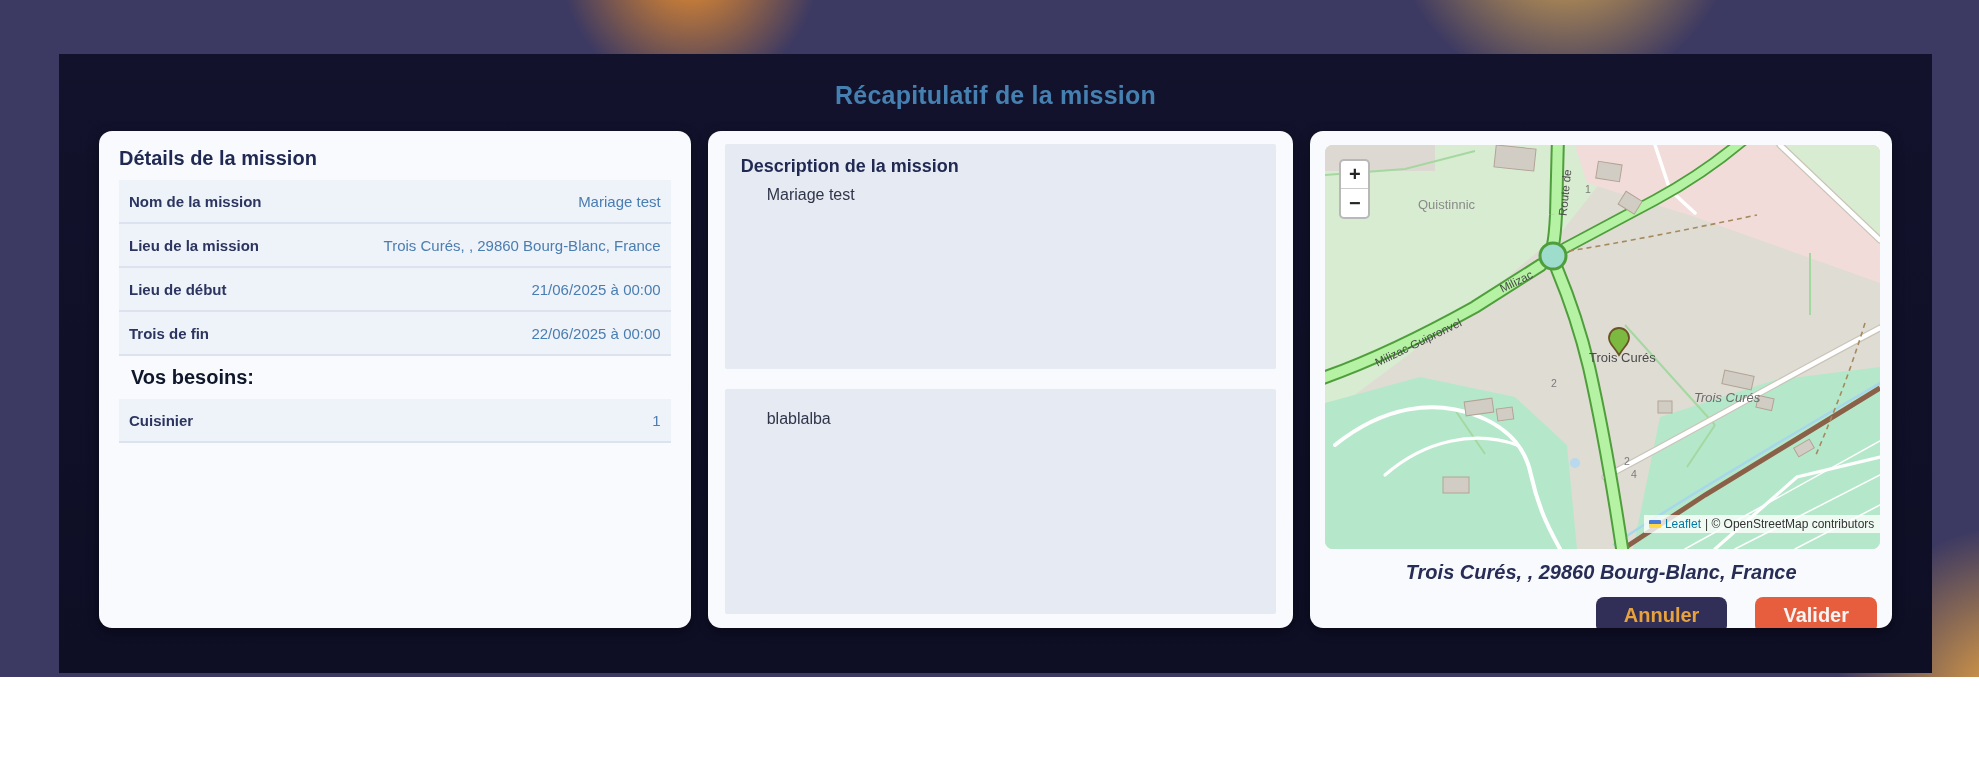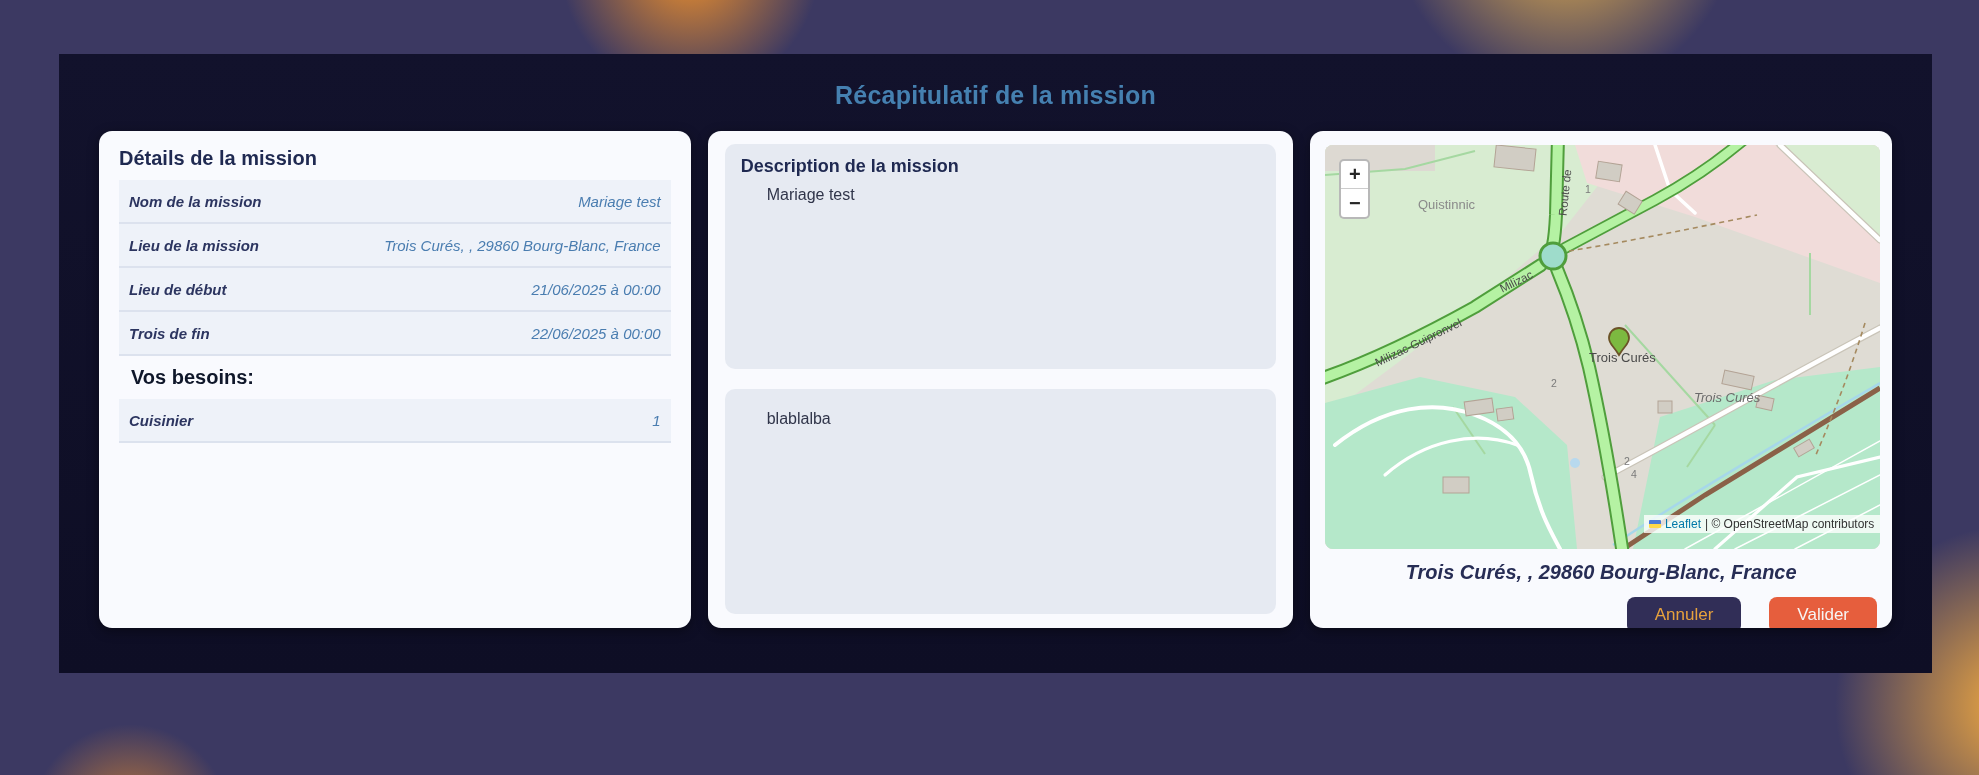--- a/index.html
+++ b/index.html
@@ -1,47 +1,47 @@
 <!DOCTYPE html>
 <html><head>
 <meta charset="utf-8">
 <style>
   * { margin:0; padding:0; box-sizing:border-box; }
   body { width:1979px; height:775px; overflow:hidden;
          font-family:"Liberation Sans", sans-serif; }
-  .page { position:relative; width:1979px; height:775px;
+  .page { position:relative; width:1979px; height:677px;
     background-color:#3c3962;
     background-image:
       radial-gradient(circle 180px at 690px -35px,  rgba(250,150,40,.95), rgba(250,150,40,0) 72%),
       radial-gradient(circle 240px at 1565px -80px, rgba(255,195,75,.95), rgba(255,195,75,0) 72%),
       radial-gradient(circle 250px at 2015px 705px, rgba(255,178,62,.95), rgba(255,178,62,0) 72%),
       radial-gradient(circle 140px at 130px 825px,  rgba(250,150,40,.75), rgba(250,150,40,0) 72%);
     padding-left: 44px;
   }
   .panel { position:absolute; left:59px; top:54px; width:1873px; height:619px;
     background:linear-gradient(180deg,#12122c 0%, #0e0e25 100%); }
   .page-title { margin-top:27px; text-align:center; font-size:25px; font-weight:bold;
     color:#4580b0; letter-spacing:.2px; }
   .cards { display:flex; gap:17px; padding:0 40px; margin-top:21px; }
   .card { flex:1; height:497px; background:#f9fafe; border-radius:13px;
     box-shadow:0 3px 12px rgba(0,0,0,.4); overflow:hidden; }
 
   
   .card-details { padding:16px 20px; }
   .card-heading { font-size:20px; font-weight:bold; color:#1f2951; }
-  .rows { margin-top:10px;font-style:italic; }
+  .rows { margin-top:10px; }
   .detail-row { display:flex; justify-content:space-between; align-items:center;
     background:#eef2f9; padding:13px 10px 12px 10px; border-bottom:2px solid #dce2ee; }
   .detail-label { font-size:15px; font-weight:bold; color:#2c3560; }
   .detail-value { font-size:15px; color:#4a7db0; text-align:right; }
   .needs-heading { margin-top:10px; font-size:20px; font-weight:bold; color:#0f172a;margin-left:12px; }
 
   
   .card-desc { padding:13px 17px; display:flex; flex-direction:column; gap:20px; }
-  .inner-panel { background:#e6eaf2; border-radius:10px; height:225px; padding:12px 16px; }
+  .inner-panel { background:#e6eaf2; border-radius:2px; height:225px; padding:12px 16px; }
   .inner-heading { font-size:18px; font-weight:bold; color:#1f2951; }
   .inner-text { margin:9px 0 0 26px; font-size:16px; color:#30354a; }
 
   
   .card-map { padding:14px 15px; }
   .map-wrap { position:relative; width:555px; height:404px; border-radius:8px;
     overflow:hidden; background:#dfdcd4; }
   .map-wrap svg { display:block; width:555px; height:404px; }
   .map-label { font-family:"Liberation Sans", sans-serif; }
   .leaflet-zoom { position:absolute; left:14px; top:14px; width:31px;
@@ -51,22 +51,22 @@
   .leaflet-zoom-btn:first-child { border-bottom:1px solid #ccc; }
   .attribution { position:absolute; right:0; bottom:16px; background:rgba(255,255,255,.78);
     font-size:12px; color:#333; padding:2px 6px 2px 5px; display:flex; align-items:center; }
   .flag { display:inline-block; width:12px; height:8px; margin-right:4px;
     background:linear-gradient(#4c7bd6 50%, #ffd948 50%); border-radius:1px; }
   .leaflet-link { color:#0078a8; text-decoration:none; }
   .attr-rest { margin-left:4px; }
   .map-address { margin-top:12px; text-align:center; font-size:20px; font-weight:bold;
     font-style:italic; color:#272d55; }
   .map-buttons { margin-top:13px; display:flex; justify-content:flex-end; gap:28px; }
-  .btn { border:none; border-radius:8px; height:36px; padding:0 28px; font-size:17px;
-    font-weight:normal; cursor:pointer; font-family:"Liberation Sans", sans-serif; }
+  .btn { border:none; border-radius:8px; height:36px; padding:0 28px; font-size:20px;
+    font-weight:bold; cursor:pointer; font-family:"Liberation Sans", sans-serif; }
   .btn-cancel { background:#312e57; color:#e8a23d; }
   .btn-validate { background:#e65e3d; color:#f7f5f4; }
 </style>
 </head>
 <body>
 
 <div class="page">
   <div class="panel">
     <div class="page-title">Récapitulatif de la mission</div>
 

